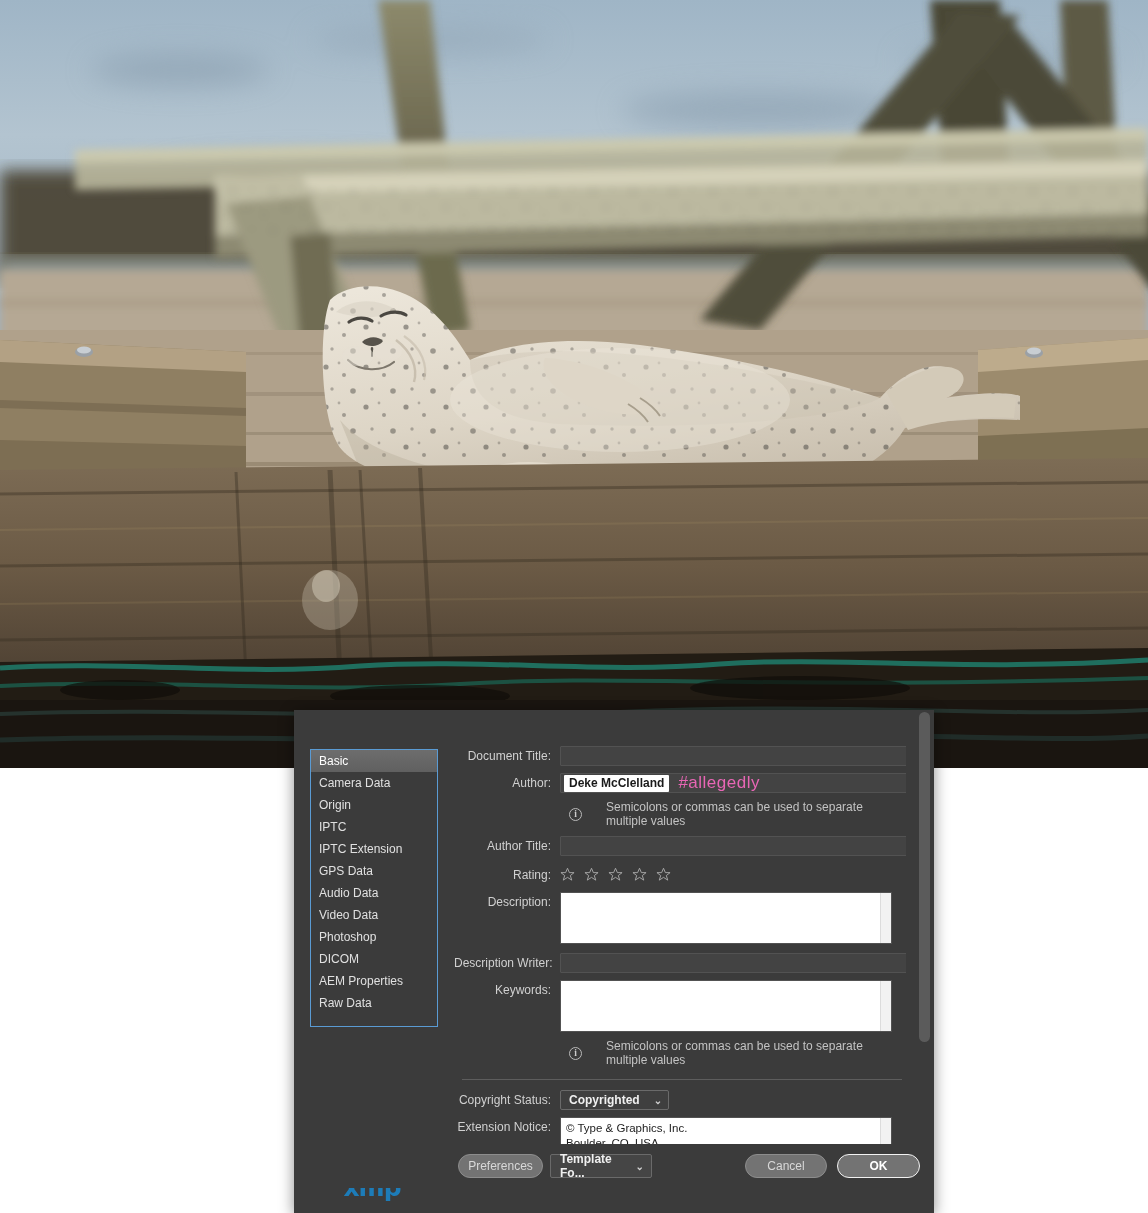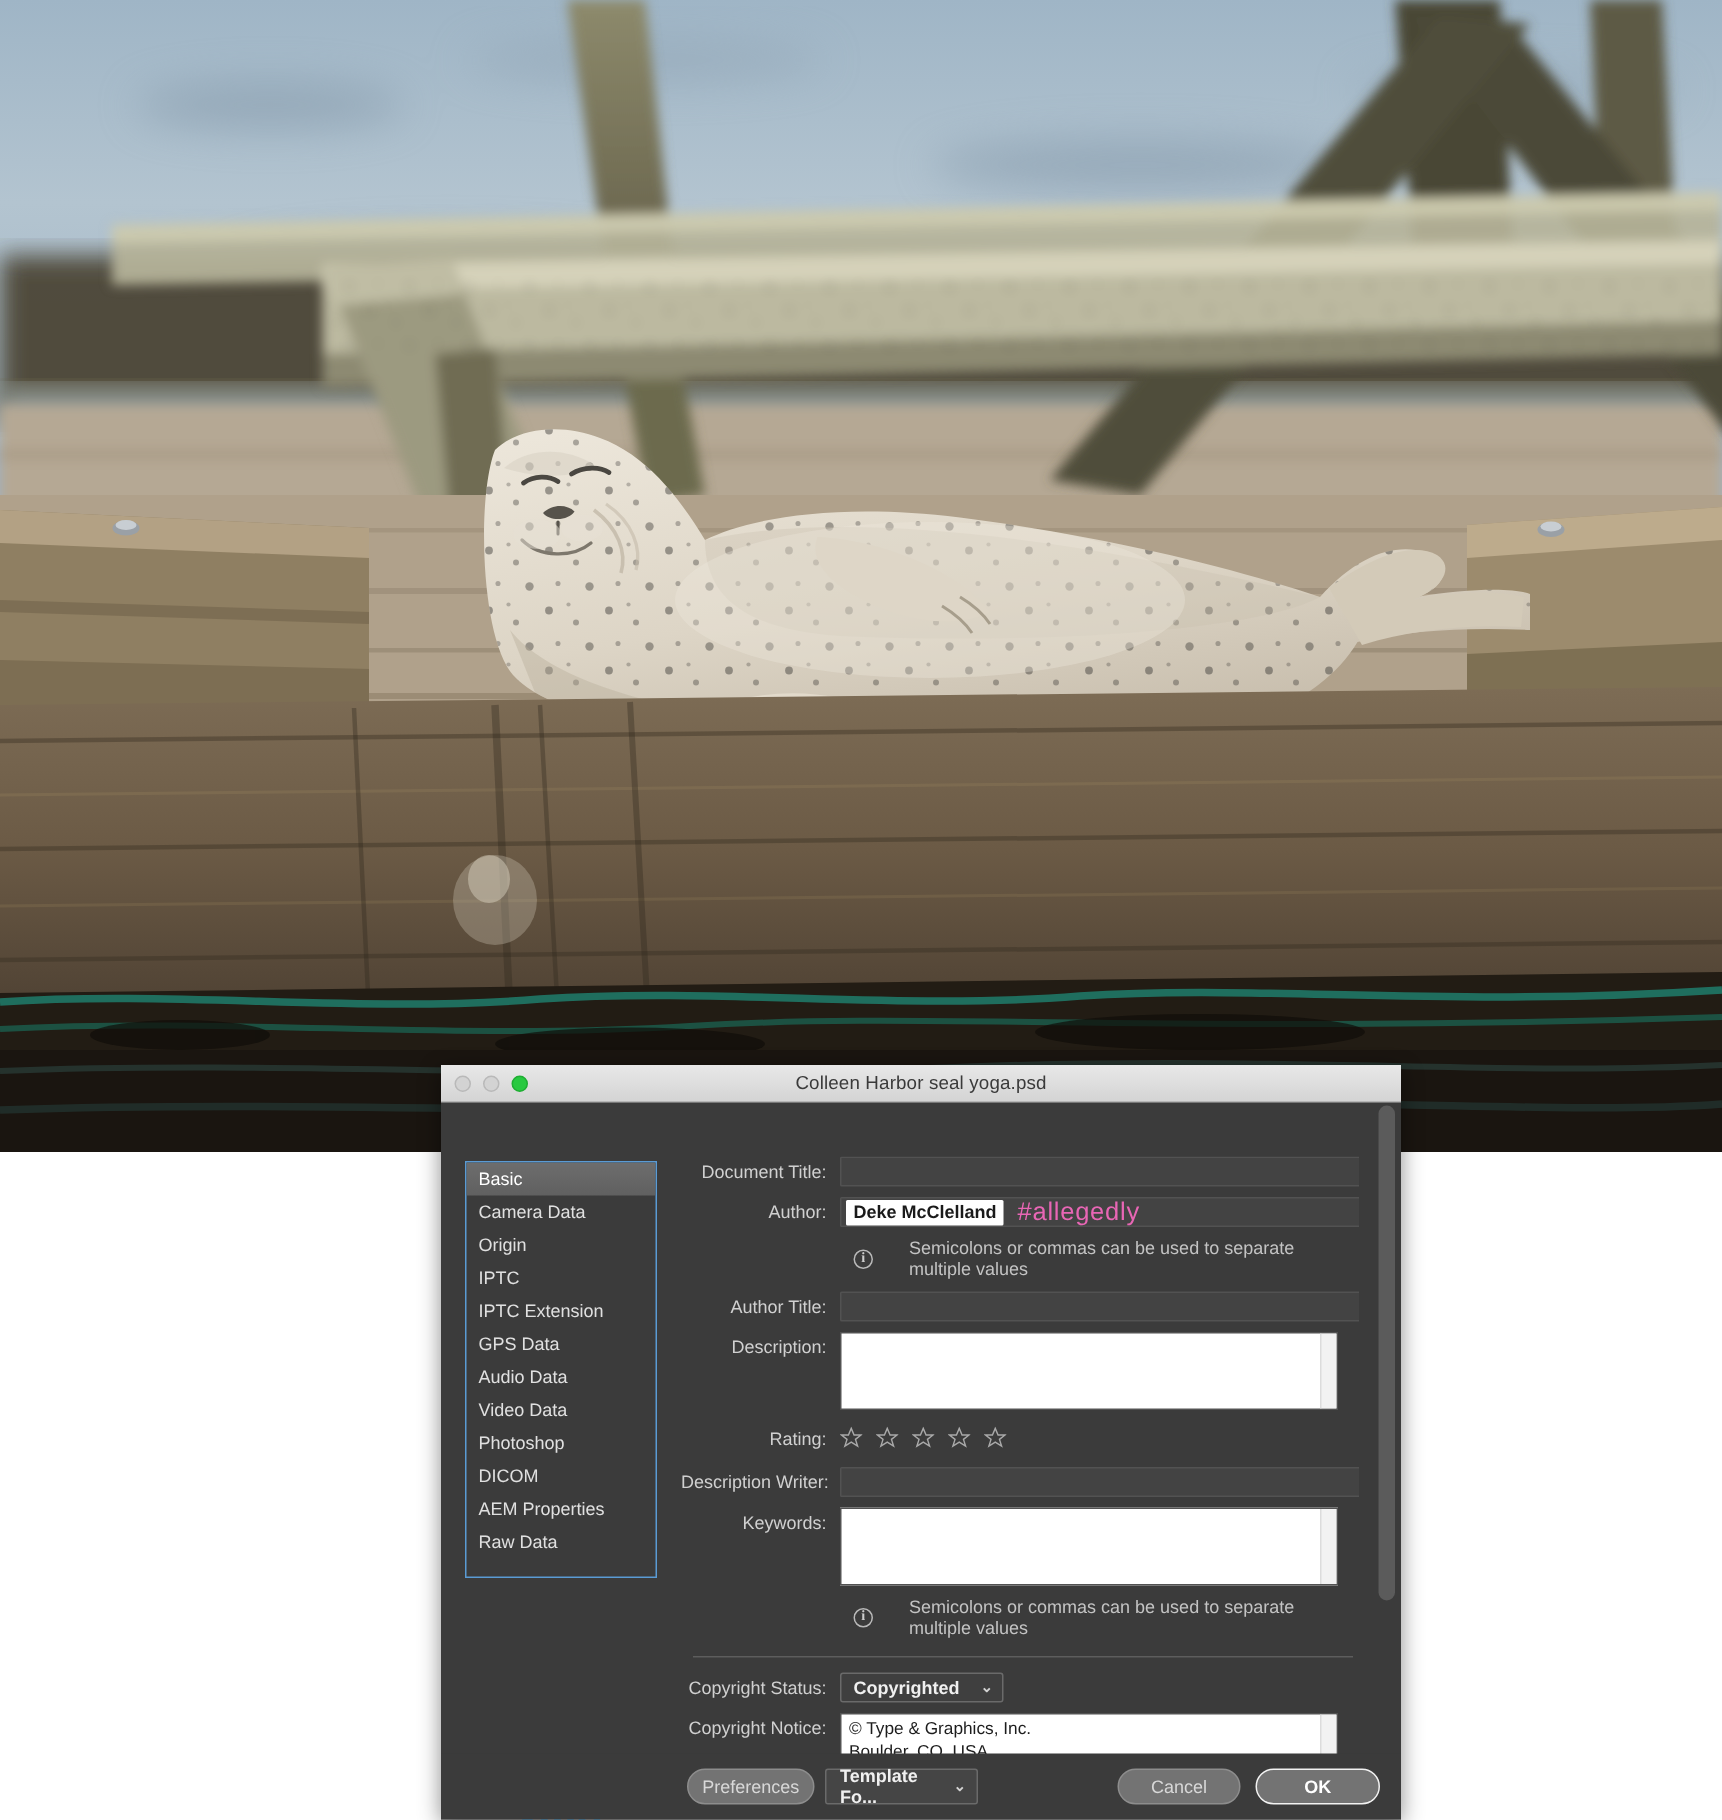--- a/index.html
+++ b/index.html
@@ -442,28 +442,20 @@
       <rect x="0" y="700" width="1148" height="68" fill="#1a1510"></rect>
       <g opacity=".55">
         <path d="M0,714 C200,706 400,722 620,712 C840,702 1000,718 1148,710" stroke="#2e4a46" stroke-width="4" fill="none"></path>
         <path d="M0,740 C240,732 480,748 720,738 C900,730 1040,744 1148,736" stroke="#26403c" stroke-width="5" fill="none"></path>
       </g>
     </svg>
   </div>
 
   <div id="dialog">
 
-    <div id="titlebar">
-      <div class="lights">
-        <span class="light gray"></span>
-        <span class="light gray"></span>
-        <span class="light green"></span>
-      </div>
-      <div id="title-text">Colleen Harbor seal yoga.psd</div>
-    </div>
 
     <div id="body-area">
 
       <div id="sidebar" style="height:278px;">
         <ul id="sidelist">
           <li class="selected">Basic</li>
           <li>Camera Data</li>
           <li>Origin</li>
           <li>IPTC</li>
           <li>IPTC Extension</li>
@@ -506,29 +498,20 @@
           <span class="t">Semicolons or commas can be used to separate multiple values</span>
         </div>
 
         <div class="row">
           <div class="lbl">Author Title:</div>
           <div class="ctl">
               <div class="inp"></div>
             </div>
         </div>
 
-        <div class="row">
-          <div class="lbl">Description:</div>
-          <div class="ctl">
-            <div class="area h52">
-              <div class="sb"></div>
-            </div>
-          </div>
-        </div>
-
         <div class="row" style="margin-top:9px;">
           <div class="lbl">Rating:</div>
           <div class="ctl">
             <div class="stars">
               <svg class="star" viewBox="0 0 24 24">
                   <polygon points="12,2 15,9 22.5,9 16.5,13.7 18.8,21 12,16.6 5.2,21 7.5,13.7 1.5,9 9,9" fill="none" stroke="#a9a9a9" stroke-width="1.5"></polygon>
                 </svg>
               <svg class="star" viewBox="0 0 24 24">
                   <polygon points="12,2 15,9 22.5,9 16.5,13.7 18.8,21 12,16.6 5.2,21 7.5,13.7 1.5,9 9,9" fill="none" stroke="#a9a9a9" stroke-width="1.5"></polygon>
                 </svg>
@@ -538,20 +521,29 @@
               <svg class="star" viewBox="0 0 24 24">
                   <polygon points="12,2 15,9 22.5,9 16.5,13.7 18.8,21 12,16.6 5.2,21 7.5,13.7 1.5,9 9,9" fill="none" stroke="#a9a9a9" stroke-width="1.5"></polygon>
                 </svg>
               <svg class="star" viewBox="0 0 24 24">
                   <polygon points="12,2 15,9 22.5,9 16.5,13.7 18.8,21 12,16.6 5.2,21 7.5,13.7 1.5,9 9,9" fill="none" stroke="#a9a9a9" stroke-width="1.5"></polygon>
                 </svg>
             </div>
           </div>
         </div>
 
+        <div class="row">
+          <div class="lbl">Description:</div>
+          <div class="ctl">
+            <div class="area h52">
+              <div class="sb"></div>
+            </div>
+          </div>
+        </div>
+
         <div class="row" style="margin-top:9px;">
           <div class="lbl">Description Writer:</div>
           <div class="ctl">
               <div class="inp"></div>
             </div>
         </div>
 
         <div class="row">
           <div class="lbl">Keywords:</div>
           <div class="ctl">
@@ -572,21 +564,21 @@
           <div class="lbl">Copyright Status:</div>
           <div class="ctl">
             <div class="select">
               <span>Copyrighted</span>
               <span class="chev">⌄</span>
             </div>
           </div>
         </div>
 
         <div class="row">
-          <div class="lbl">Copyright Notice:</div>
+          <div class="lbl">Extension Notice:</div>
           <div class="ctl">
             <div class="area h44">
               <div>© Type &amp; Graphics, Inc.</div>
               <div>Boulder, CO, USA</div>
               <div class="sb"></div>
             </div>
           </div>
         </div>
 
       </div>

